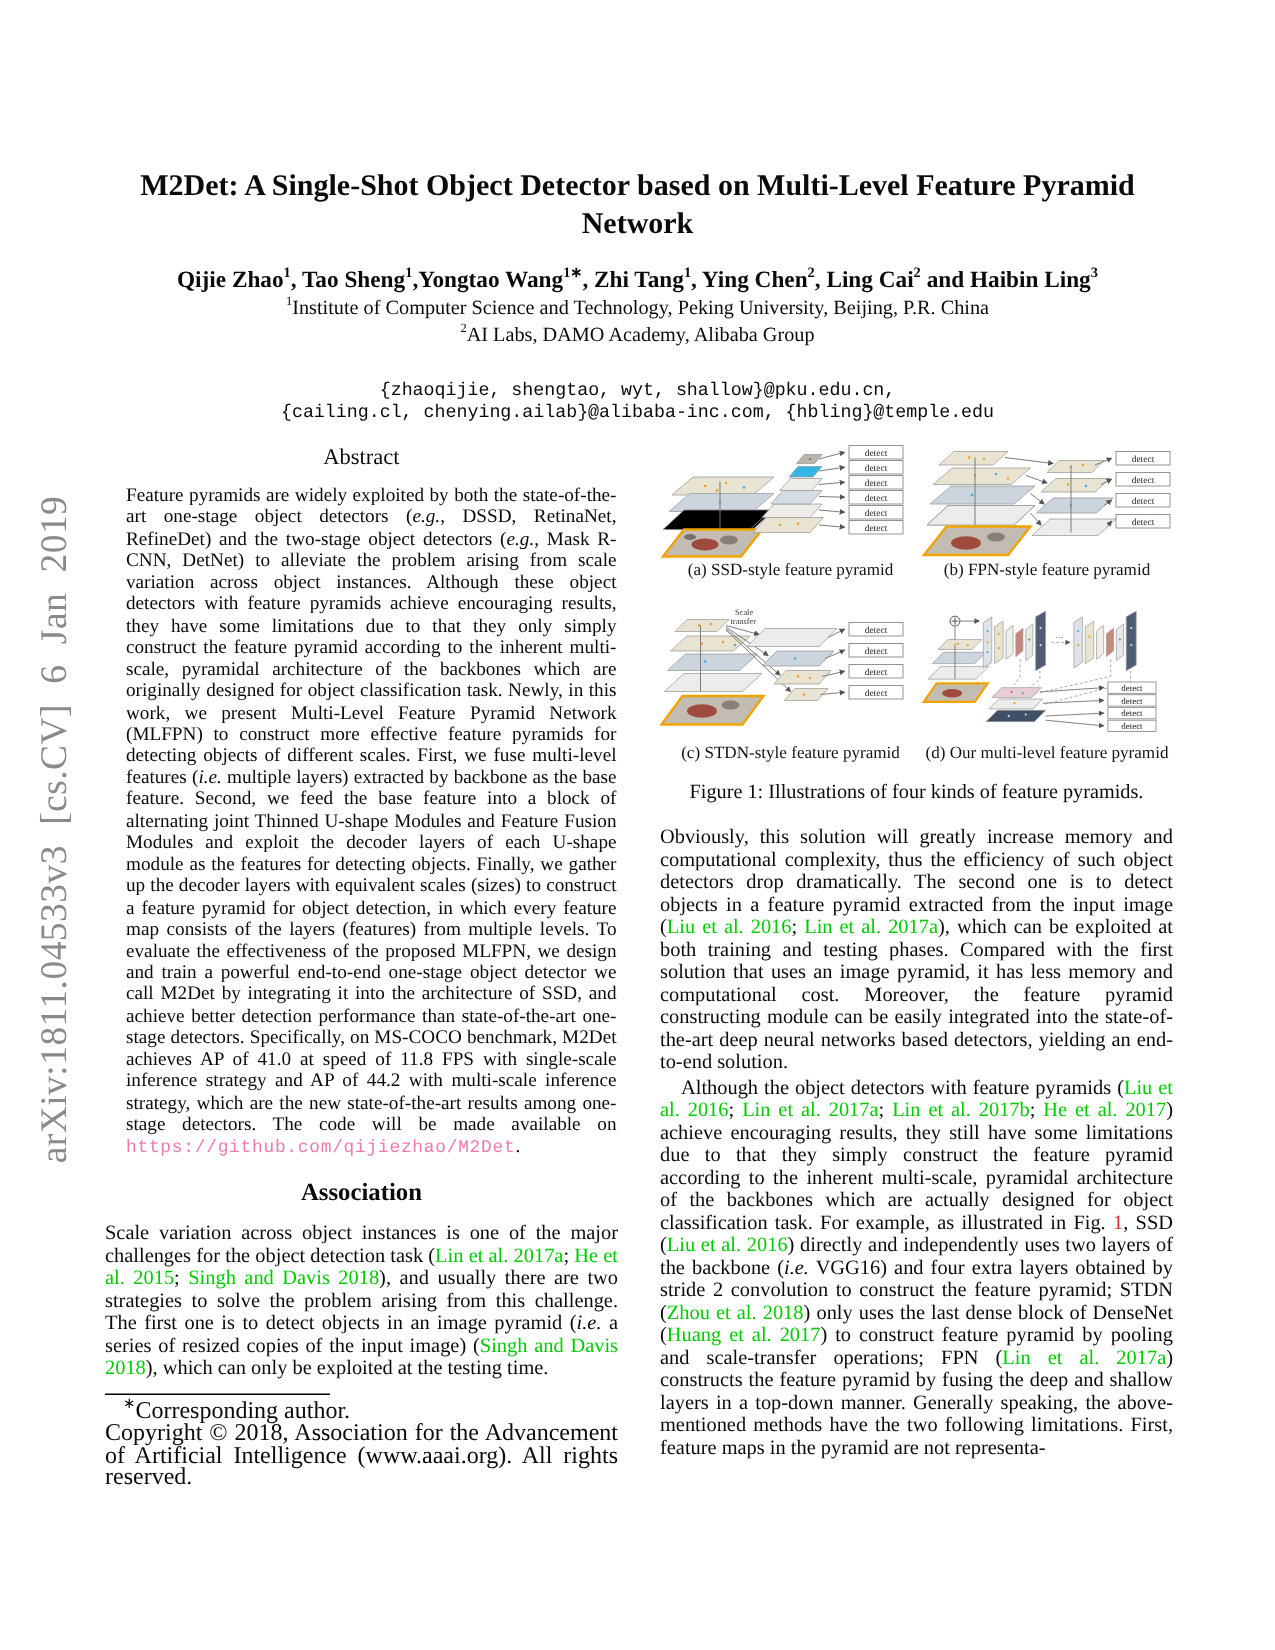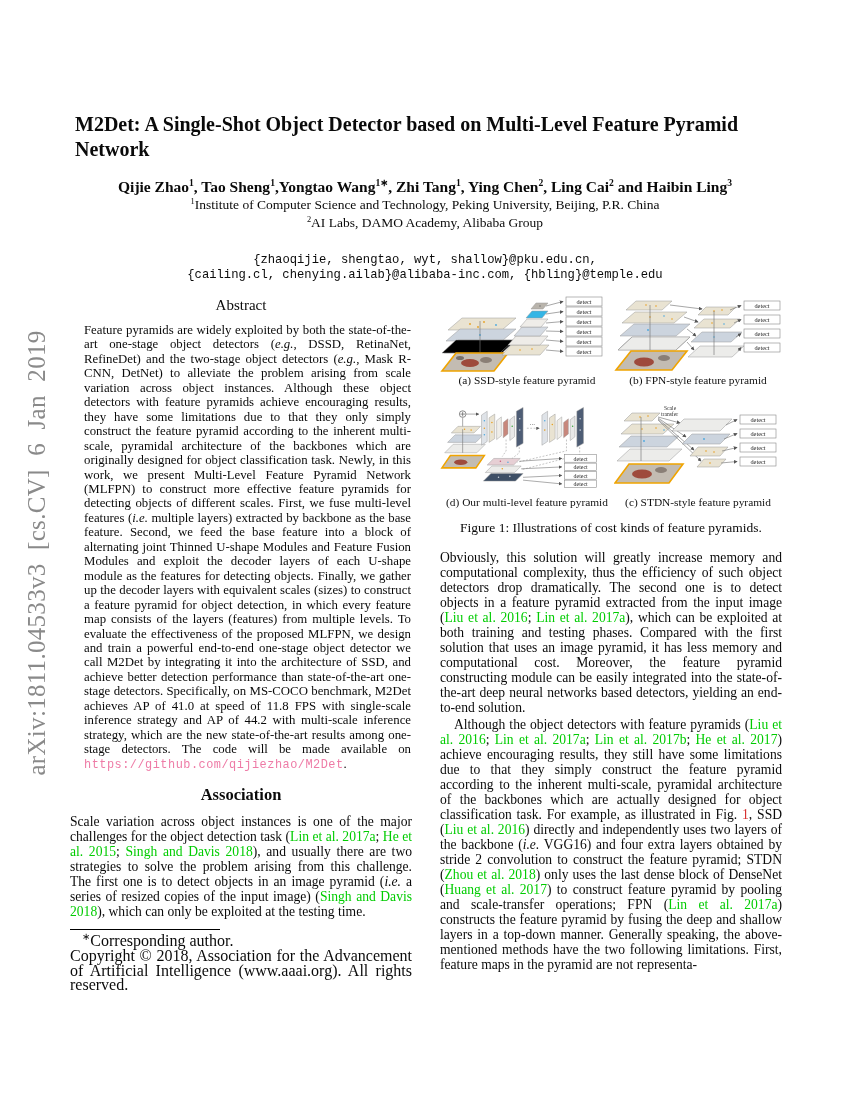--- a/index.html
+++ b/index.html
@@ -8,21 +8,21 @@
     font-family:"Liberation Serif", serif; color:#0a0a0a; overflow:hidden;
   }
   .arxiv {
     position:absolute; top:553px; left:37px;
     transform:translate(-50%,-50%) rotate(-90deg);
     white-space:nowrap; font-size:25px; color:#8a8a8a;
     word-spacing:7px; letter-spacing:0.3px;
   }
   .title {
     position:absolute; top:112px; left:75px; width:700px;
-    font-size:20px; font-weight:bold; line-height:25px;
+    text-align:center; font-size:20px; font-weight:bold; line-height:25px;
   }
   .authors {
     position:absolute; top:178px; left:45px; width:760px;
     text-align:center; font-size:15.5px; font-weight:bold;
   }
   .affils {
     position:absolute; top:196px; left:75px; width:700px;
     text-align:center; font-size:13.5px; line-height:17.5px;
   }
   .emails {
@@ -216,20 +216,81 @@
               <rect class="det-box" x="130" y="34" width="36" height="9"></rect>
                 <text class="det" x="148" y="40.8" text-anchor="middle">detect</text>
               <rect class="det-box" x="130" y="48" width="36" height="9"></rect>
                 <text class="det" x="148" y="54.8" text-anchor="middle">detect</text>
             </g>
           </svg>
           <div class="panel-caption">(b) FPN-style feature pyramid</div>
         </div>
 
         <div class="panel">
+          <svg width="170" height="92" viewBox="0 0 170 92">
+            <defs>
+              <marker id="arrC" markerWidth="6" markerHeight="6" refX="5" refY="3" orient="auto">
+                <path d="M0,0 L6,3 L0,6 z" fill="#555"></path>
+              </marker>
+            </defs>
+            <g>
+              <polygon class="lyr" points="18,10 46,10 38,18 10,18" fill="#e9e3d2"></polygon>
+              <circle cx="26" cy="14" r="0.8" fill="#e8a020"></circle>
+                <circle cx="34" cy="13" r="0.8" fill="#e8a020"></circle>
+              <polygon class="lyr" points="18,21 60,21 49,31 7,31" fill="#e9e3d2"></polygon>
+              <circle cx="28" cy="26" r="0.8" fill="#e8a020"></circle>
+                <circle cx="42" cy="25" r="0.8" fill="#e8a020"></circle>
+                <circle cx="50" cy="27" r="0.8" fill="#49a8e0"></circle>
+              <polygon class="lyr" points="17,33 65,33 53,44 5,44" fill="#ccd4de"></polygon>
+              <circle cx="30" cy="38" r="0.9" fill="#49a8e0"></circle>
+              <polygon class="lyr" points="16,46 68,46 55,58 3,58" fill="#ececea"></polygon>
+              <line class="wire" x1="27" y1="14" x2="27" y2="58"></line>
+              <polygon class="ph" points="15,61 69,61 55,80 1,80" fill="#c3bcb2"></polygon>
+              <ellipse cx="28" cy="71" rx="10" ry="4.5" fill="#9e4a3c"></ellipse>
+              <ellipse cx="47" cy="67" rx="6" ry="3" fill="#8a7f76"></ellipse>
+            </g>
+            <text class="tiny" x="50" y="7">Scale</text>
+            <text class="tiny" x="47" y="13">transfer</text>
+            <g>
+              <line class="wire" x1="44" y1="14" x2="66" y2="20" marker-end="url(#arrC)"></line>
+              <line class="wire" x1="44" y1="15" x2="72" y2="34" marker-end="url(#arrC)"></line>
+              <line class="wire" x1="44" y1="16" x2="80" y2="47" marker-end="url(#arrC)"></line>
+              <line class="wire" x1="44" y1="17" x2="87" y2="58" marker-end="url(#arrC)"></line>
+            </g>
+            <g>
+              <polygon class="lyr" points="70,16 118,16 106,28 58,28" fill="#ececea"></polygon>
+              <polygon class="lyr" points="78,31 116,31 106,41 68,41" fill="#ccd4de"></polygon>
+              <circle cx="90" cy="36" r="0.9" fill="#49a8e0"></circle>
+              <polygon class="lyr" points="84,44 114,44 106,53 76,53" fill="#e9e3d2"></polygon>
+              <circle cx="92" cy="48" r="0.8" fill="#e8a020"></circle>
+                <circle cx="100" cy="49" r="0.8" fill="#e8a020"></circle>
+              <polygon class="lyr" points="90,56 112,56 105,64 83,64" fill="#e9e3d2"></polygon>
+              <circle cx="96" cy="60" r="0.8" fill="#e8a020"></circle>
+            </g>
+            <g>
+              <line class="wire" x1="112" y1="22" x2="123" y2="16.5" marker-end="url(#arrC)"></line>
+              <line class="wire" x1="110" y1="36" x2="123" y2="30.5" marker-end="url(#arrC)"></line>
+              <line class="wire" x1="108" y1="48" x2="123" y2="44.5" marker-end="url(#arrC)"></line>
+              <line class="wire" x1="107" y1="60" x2="123" y2="58.5" marker-end="url(#arrC)"></line>
+            </g>
+            <g>
+              <rect class="det-box" x="126" y="12" width="36" height="9"></rect>
+                <text class="det" x="144" y="18.8" text-anchor="middle">detect</text>
+              <rect class="det-box" x="126" y="26" width="36" height="9"></rect>
+                <text class="det" x="144" y="32.8" text-anchor="middle">detect</text>
+              <rect class="det-box" x="126" y="40" width="36" height="9"></rect>
+                <text class="det" x="144" y="46.8" text-anchor="middle">detect</text>
+              <rect class="det-box" x="126" y="54" width="36" height="9"></rect>
+                <text class="det" x="144" y="60.8" text-anchor="middle">detect</text>
+            </g>
+          </svg>
+          <div class="panel-caption">(c) STDN-style feature pyramid</div>
+        </div>
+
+        <div class="panel">
           <svg width="168" height="92" viewBox="0 0 178 96">
             <defs>
               <marker id="arrD" markerWidth="6" markerHeight="6" refX="5" refY="3" orient="auto">
                 <path d="M0,0 L6,3 L0,6 z" fill="#555"></path>
               </marker>
             </defs>
             <g>
               <polygon class="lyr" points="19,24 43,24 36,31 12,31" fill="#e9e3d2"></polygon>
               <circle cx="26" cy="27" r="0.8" fill="#e8a020"></circle>
                 <circle cx="33" cy="28" r="0.8" fill="#e8a020"></circle>
@@ -306,83 +367,22 @@
               <rect class="det-box" x="132" y="63" width="34" height="8"></rect>
                 <text class="det" x="149" y="69.3" text-anchor="middle">detect</text>
               <rect class="det-box" x="132" y="72" width="34" height="8"></rect>
                 <text class="det" x="149" y="78.3" text-anchor="middle">detect</text>
               <rect class="det-box" x="132" y="81" width="34" height="8"></rect>
                 <text class="det" x="149" y="87.3" text-anchor="middle">detect</text>
             </g>
           </svg>
           <div class="panel-caption">(d) Our multi-level feature pyramid</div>
         </div>
-
-        <div class="panel">
-          <svg width="170" height="92" viewBox="0 0 170 92">
-            <defs>
-              <marker id="arrC" markerWidth="6" markerHeight="6" refX="5" refY="3" orient="auto">
-                <path d="M0,0 L6,3 L0,6 z" fill="#555"></path>
-              </marker>
-            </defs>
-            <g>
-              <polygon class="lyr" points="18,10 46,10 38,18 10,18" fill="#e9e3d2"></polygon>
-              <circle cx="26" cy="14" r="0.8" fill="#e8a020"></circle>
-                <circle cx="34" cy="13" r="0.8" fill="#e8a020"></circle>
-              <polygon class="lyr" points="18,21 60,21 49,31 7,31" fill="#e9e3d2"></polygon>
-              <circle cx="28" cy="26" r="0.8" fill="#e8a020"></circle>
-                <circle cx="42" cy="25" r="0.8" fill="#e8a020"></circle>
-                <circle cx="50" cy="27" r="0.8" fill="#49a8e0"></circle>
-              <polygon class="lyr" points="17,33 65,33 53,44 5,44" fill="#ccd4de"></polygon>
-              <circle cx="30" cy="38" r="0.9" fill="#49a8e0"></circle>
-              <polygon class="lyr" points="16,46 68,46 55,58 3,58" fill="#ececea"></polygon>
-              <line class="wire" x1="27" y1="14" x2="27" y2="58"></line>
-              <polygon class="ph" points="15,61 69,61 55,80 1,80" fill="#c3bcb2"></polygon>
-              <ellipse cx="28" cy="71" rx="10" ry="4.5" fill="#9e4a3c"></ellipse>
-              <ellipse cx="47" cy="67" rx="6" ry="3" fill="#8a7f76"></ellipse>
-            </g>
-            <text class="tiny" x="50" y="7">Scale</text>
-            <text class="tiny" x="47" y="13">transfer</text>
-            <g>
-              <line class="wire" x1="44" y1="14" x2="66" y2="20" marker-end="url(#arrC)"></line>
-              <line class="wire" x1="44" y1="15" x2="72" y2="34" marker-end="url(#arrC)"></line>
-              <line class="wire" x1="44" y1="16" x2="80" y2="47" marker-end="url(#arrC)"></line>
-              <line class="wire" x1="44" y1="17" x2="87" y2="58" marker-end="url(#arrC)"></line>
-            </g>
-            <g>
-              <polygon class="lyr" points="70,16 118,16 106,28 58,28" fill="#ececea"></polygon>
-              <polygon class="lyr" points="78,31 116,31 106,41 68,41" fill="#ccd4de"></polygon>
-              <circle cx="90" cy="36" r="0.9" fill="#49a8e0"></circle>
-              <polygon class="lyr" points="84,44 114,44 106,53 76,53" fill="#e9e3d2"></polygon>
-              <circle cx="92" cy="48" r="0.8" fill="#e8a020"></circle>
-                <circle cx="100" cy="49" r="0.8" fill="#e8a020"></circle>
-              <polygon class="lyr" points="90,56 112,56 105,64 83,64" fill="#e9e3d2"></polygon>
-              <circle cx="96" cy="60" r="0.8" fill="#e8a020"></circle>
-            </g>
-            <g>
-              <line class="wire" x1="112" y1="22" x2="123" y2="16.5" marker-end="url(#arrC)"></line>
-              <line class="wire" x1="110" y1="36" x2="123" y2="30.5" marker-end="url(#arrC)"></line>
-              <line class="wire" x1="108" y1="48" x2="123" y2="44.5" marker-end="url(#arrC)"></line>
-              <line class="wire" x1="107" y1="60" x2="123" y2="58.5" marker-end="url(#arrC)"></line>
-            </g>
-            <g>
-              <rect class="det-box" x="126" y="12" width="36" height="9"></rect>
-                <text class="det" x="144" y="18.8" text-anchor="middle">detect</text>
-              <rect class="det-box" x="126" y="26" width="36" height="9"></rect>
-                <text class="det" x="144" y="32.8" text-anchor="middle">detect</text>
-              <rect class="det-box" x="126" y="40" width="36" height="9"></rect>
-                <text class="det" x="144" y="46.8" text-anchor="middle">detect</text>
-              <rect class="det-box" x="126" y="54" width="36" height="9"></rect>
-                <text class="det" x="144" y="60.8" text-anchor="middle">detect</text>
-            </g>
-          </svg>
-          <div class="panel-caption">(c) STDN-style feature pyramid</div>
-        </div>
       </div>
 
-      <div class="fig-caption">Figure 1: Illustrations of cost kinds of feature pyramids.</div>
+      <div class="fig-caption">Figure 1: Illustrations of four kinds of feature pyramids.</div>
     </div>
 
     <p class="just body-text"><span>Obviously, this solution will greatly increase memory and computational complexity, thus the efficiency of such object detectors drop dramatically. The second one is to detect objects in a feature pyramid extracted from the input image (</span><span class="cite">Liu et al. 2016</span><span>; </span><span class="cite">Lin et al. 2017a</span><span>), which can be exploited at both training and testing phases. Compared with the first solution that uses an image pyramid, it has less memory and computational cost. Moreover, the feature pyramid constructing module can be easily integrated into the state-of-the-art deep neural networks based detectors, yielding an end-to-end solution.</span></p>
     <p class="just body-text indent" style="margin-top:1px;"><span>Although the object detectors with feature pyramids (</span><span class="cite">Liu et al. 2016</span><span>; </span><span class="cite">Lin et al. 2017a</span><span>; </span><span class="cite">Lin et al. 2017b</span><span>; </span><span class="cite">He et al. 2017</span><span>) achieve encouraging results, they still have some limitations due to that they simply construct the feature pyramid according to the inherent multi-scale, pyramidal architecture of the backbones which are actually designed for object classification task. For example, as illustrated in Fig. </span><span class="figref">1</span><span>, SSD (</span><span class="cite">Liu et al. 2016</span><span>) directly and independently uses two layers of the backbone (</span><span style="font-style: italic;">i.e.</span><span> VGG16) and four extra layers obtained by stride 2 convolution to construct the feature pyramid; STDN (</span><span class="cite">Zhou et al. 2018</span><span>) only uses the last dense block of DenseNet (</span><span class="cite">Huang et al. 2017</span><span>) to construct feature pyramid by pooling and scale-transfer operations; FPN (</span><span class="cite">Lin et al. 2017a</span><span>) constructs the feature pyramid by fusing the deep and shallow layers in a top-down manner. Generally speaking, the above-mentioned methods have the two following limitations. First, feature maps in the pyramid are not representa-</span></p>
   </div>
 
 </div>
 
 </body></html>

